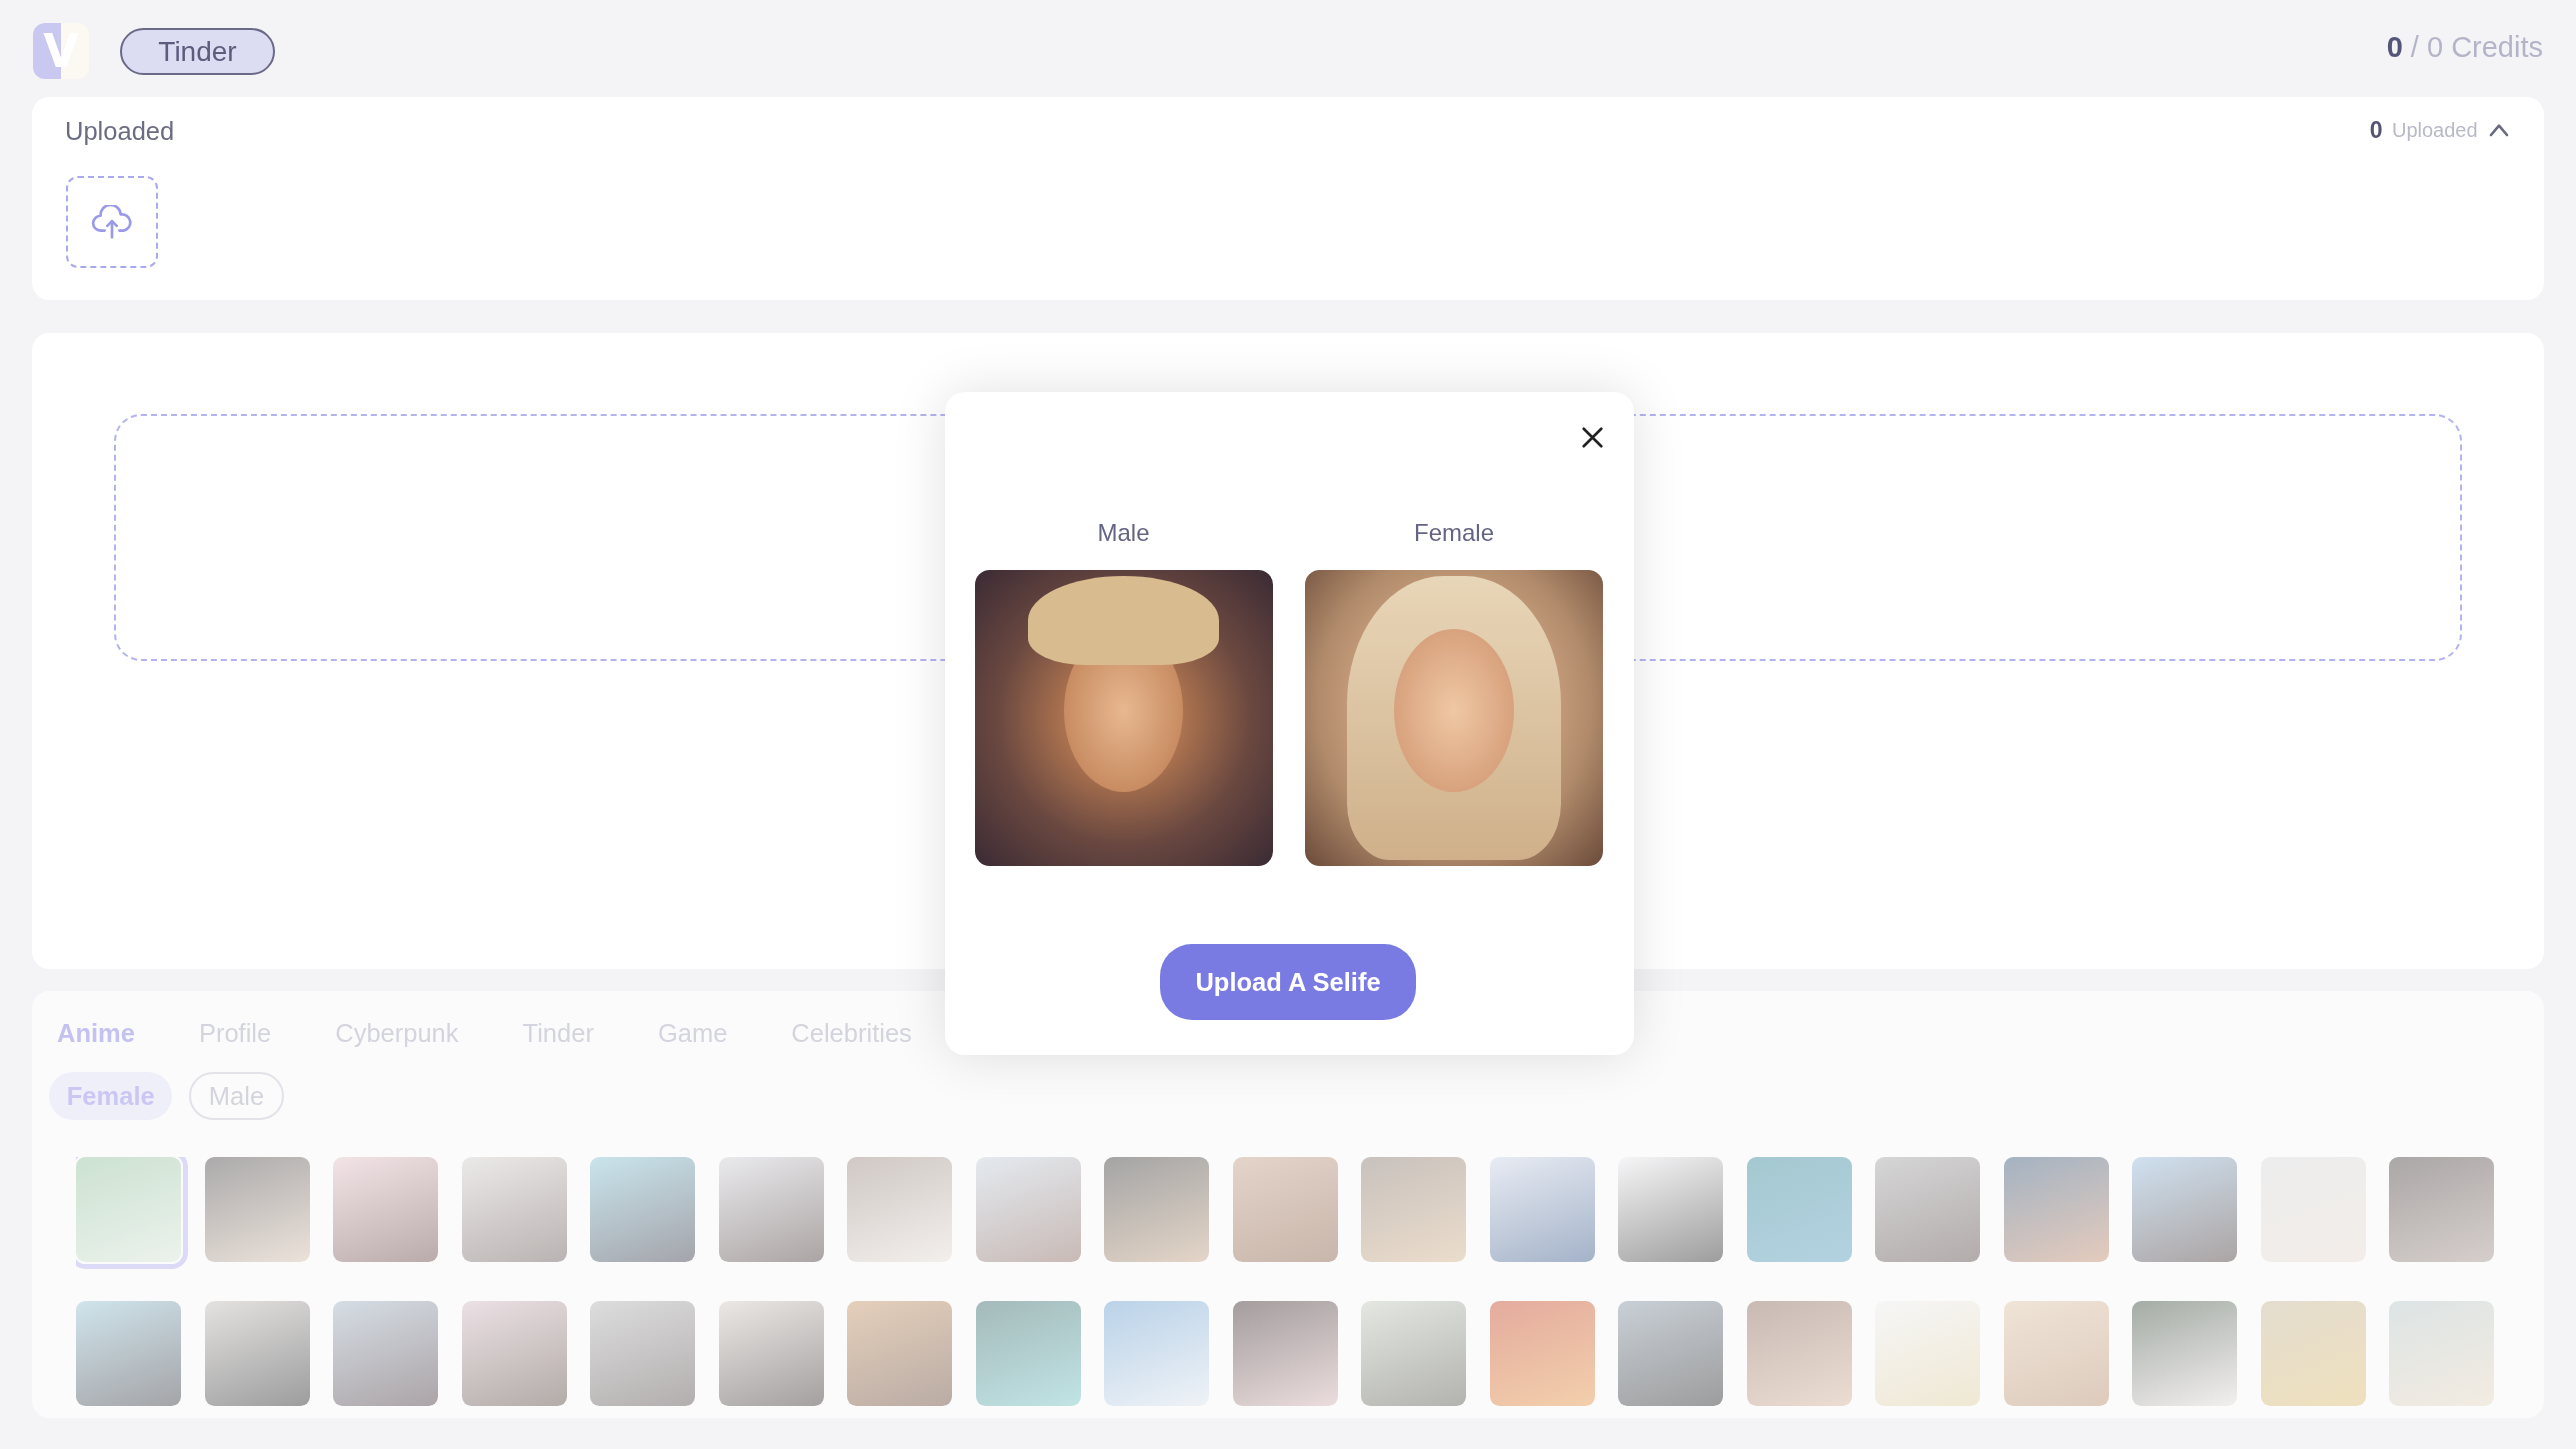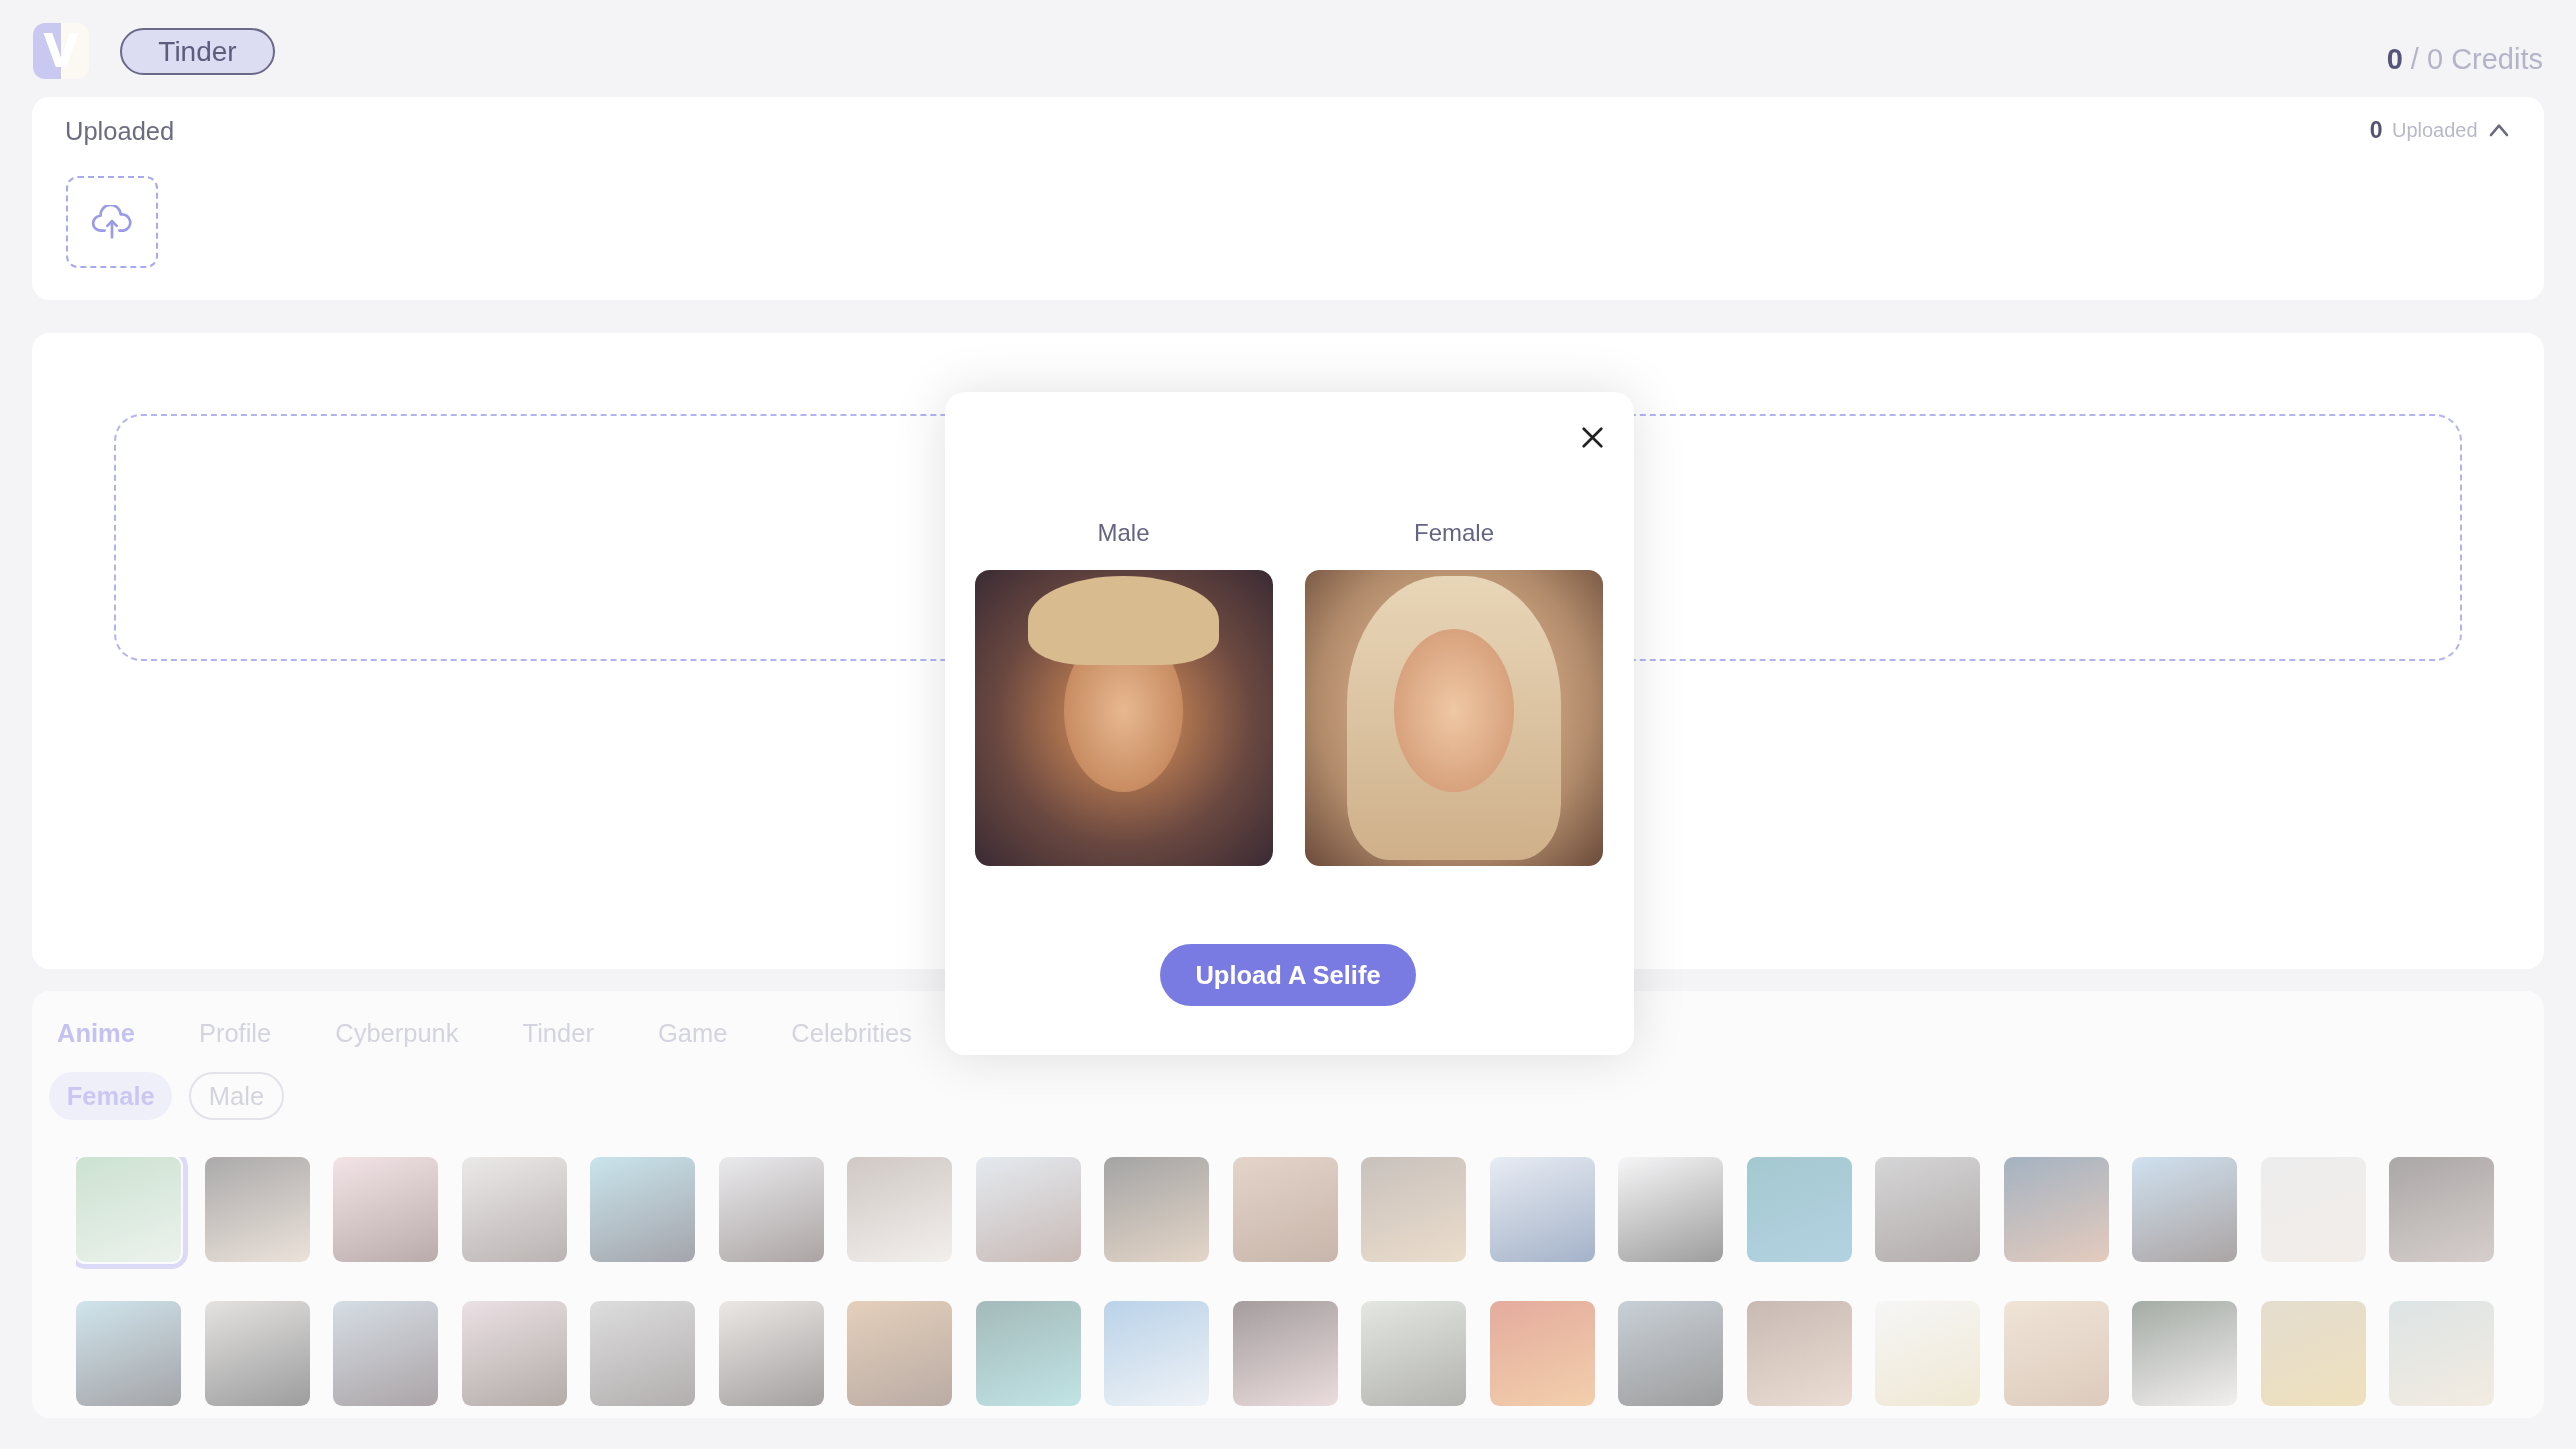--- a/index.html
+++ b/index.html
@@ -5,21 +5,21 @@
   * { box-sizing: border-box; margin: 0; padding: 0; }
   html, body { width: 2576px; height: 1449px; overflow: hidden; }
   body { background: #f4f4f7; font-family: "Liberation Sans", sans-serif; color: #4b4b68; position: relative; }
 
   
   .logo { position: absolute; left: 33px; top: 23px; width: 56px; height: 56px; border-radius: 12px; overflow: hidden; display: flex; }
   .logo .l { width: 50%; background: #c9c8f0; }
   .logo .r { width: 50%; background: #fbf9f2; }
   .logo .v { position: absolute; left: 0; top: 0; width: 56px; height: 56px; display: flex; align-items: center; justify-content: center; color: #fff; font-weight: bold; font-size: 46px; font-family: "DejaVu Sans", sans-serif; }
   .pricing { position: absolute; left: 120px; top: 28px; width: 155px; height: 47px; border-radius: 23.5px; border: 2.7px solid #6a6a88; background: #dcdcf3; color: #5c5c7c; font-size: 28px; display: flex; align-items: center; justify-content: center; cursor: pointer; }
-  .credits { position: absolute; right: 33px; top: 43px; font-size: 29px; color: #b4b4c8; }
+  .credits { position: absolute; right: 33px; top: 31px; font-size: 29px; color: #b4b4c8; }
   .credits .used { color: #55557a; font-weight: bold; }
 
   
   .panel { position: absolute; left: 32px; width: 2512px; background: #fff; border-radius: 17.4px; }
   .panel-original { top: 97px; height: 203px; }
   .panel-result { top: 333px; height: 636px; }
   .panel-styles { top: 991px; height: 427px; background: #fbfbfc; }
 
   .orig-label { position: absolute; left: 33px; top: 20px; font-size: 25.5px; color: #6b6b82; }
   .upload-box { position: absolute; left: 34px; top: 79px; width: 92px; height: 92px; border: 2.7px dashed #a9a9ee; border-radius: 12px; display: flex; align-items: center; justify-content: center; cursor: pointer; }
@@ -51,21 +51,21 @@
   .opt-label.male { left: 29.5px; }
   .opt-label.female { left: 360px; }
   .opt-img { position: absolute; top: 178px; width: 298px; height: 296px; border-radius: 14.8px; overflow: hidden; cursor: pointer; }
   .opt-img.male { left: 29.5px; background: radial-gradient(ellipse at 50% 50%, #d8a07a 0%, #a8704e 30%, #6a4840 60%, #3a2a34 100%); }
   .opt-img.female { left: 360px; background: radial-gradient(ellipse at 50% 45%, #e8c8a8 0%, #d4aa88 35%, #b08a6a 65%, #6a4a3a 100%); }
   .opt-img .face { position: absolute; left: 30%; top: 20%; width: 40%; height: 55%; border-radius: 50%; }
   .opt-img.male .face { background: radial-gradient(ellipse, #e8b890 0%, #c88c62 70%, transparent 100%); }
   .opt-img.male .hair { position: absolute; left: 18%; top: 2%; width: 64%; height: 30%; border-radius: 50% 50% 30% 30%; background: #d8bb8e; }
   .opt-img.female .hair { position: absolute; left: 14%; top: 2%; width: 72%; height: 96%; border-radius: 45% 45% 20% 20%; background: linear-gradient(#e8d6b8, #cfb08a); }
   .opt-img.female .face { background: radial-gradient(ellipse, #f0c8a4 0%, #d8a27e 70%, transparent 100%); }
-  .upload-selfie-btn { position: absolute; left: 215px; top: 552px; width: 256px; height: 62px; border-radius: 32px; background: #7a7be2; color: #fff; font-size: 25.5px; font-weight: bold; border: none; cursor: pointer; display: flex; align-items: center; justify-content: center; font-family: "Liberation Sans", sans-serif; }
+  .upload-selfie-btn { position: absolute; left: 215px; top: 552px; width: 256px; height: 76px; border-radius: 32px; background: #7a7be2; color: #fff; font-size: 25.5px; font-weight: bold; border: none; cursor: pointer; display: flex; align-items: center; justify-content: center; font-family: "Liberation Sans", sans-serif; }
 </style>
 </head>
 <body>
 
 <div class="logo">
   <div class="l"></div>
   <div class="r"></div>
   <div class="v">V</div>
 </div>
 <button class="pricing">Tinder</button>

